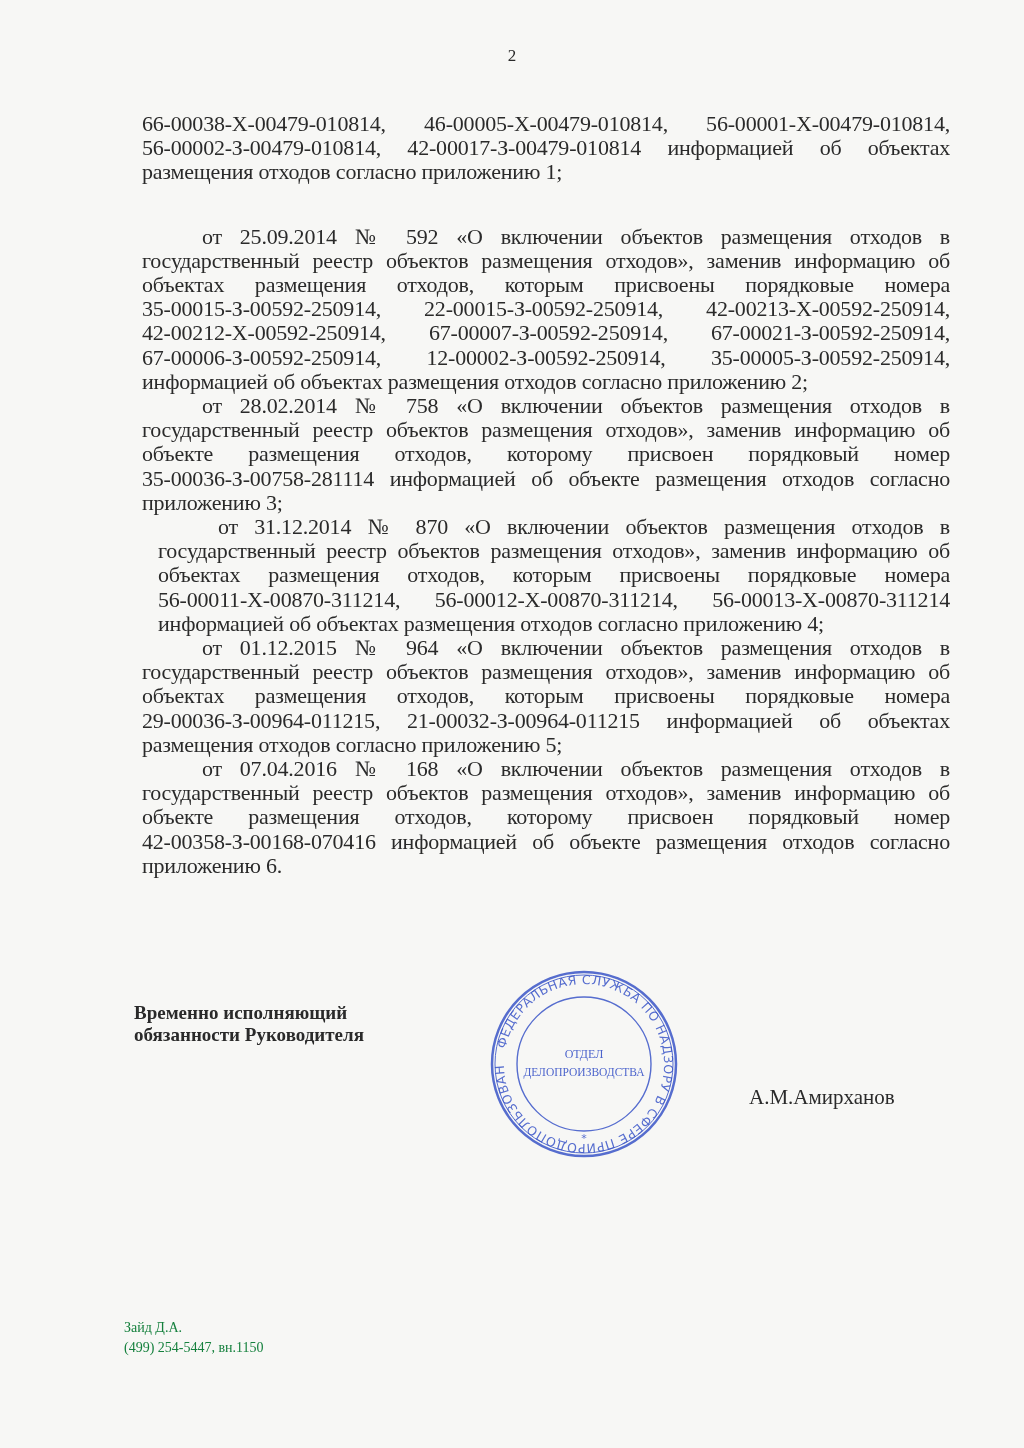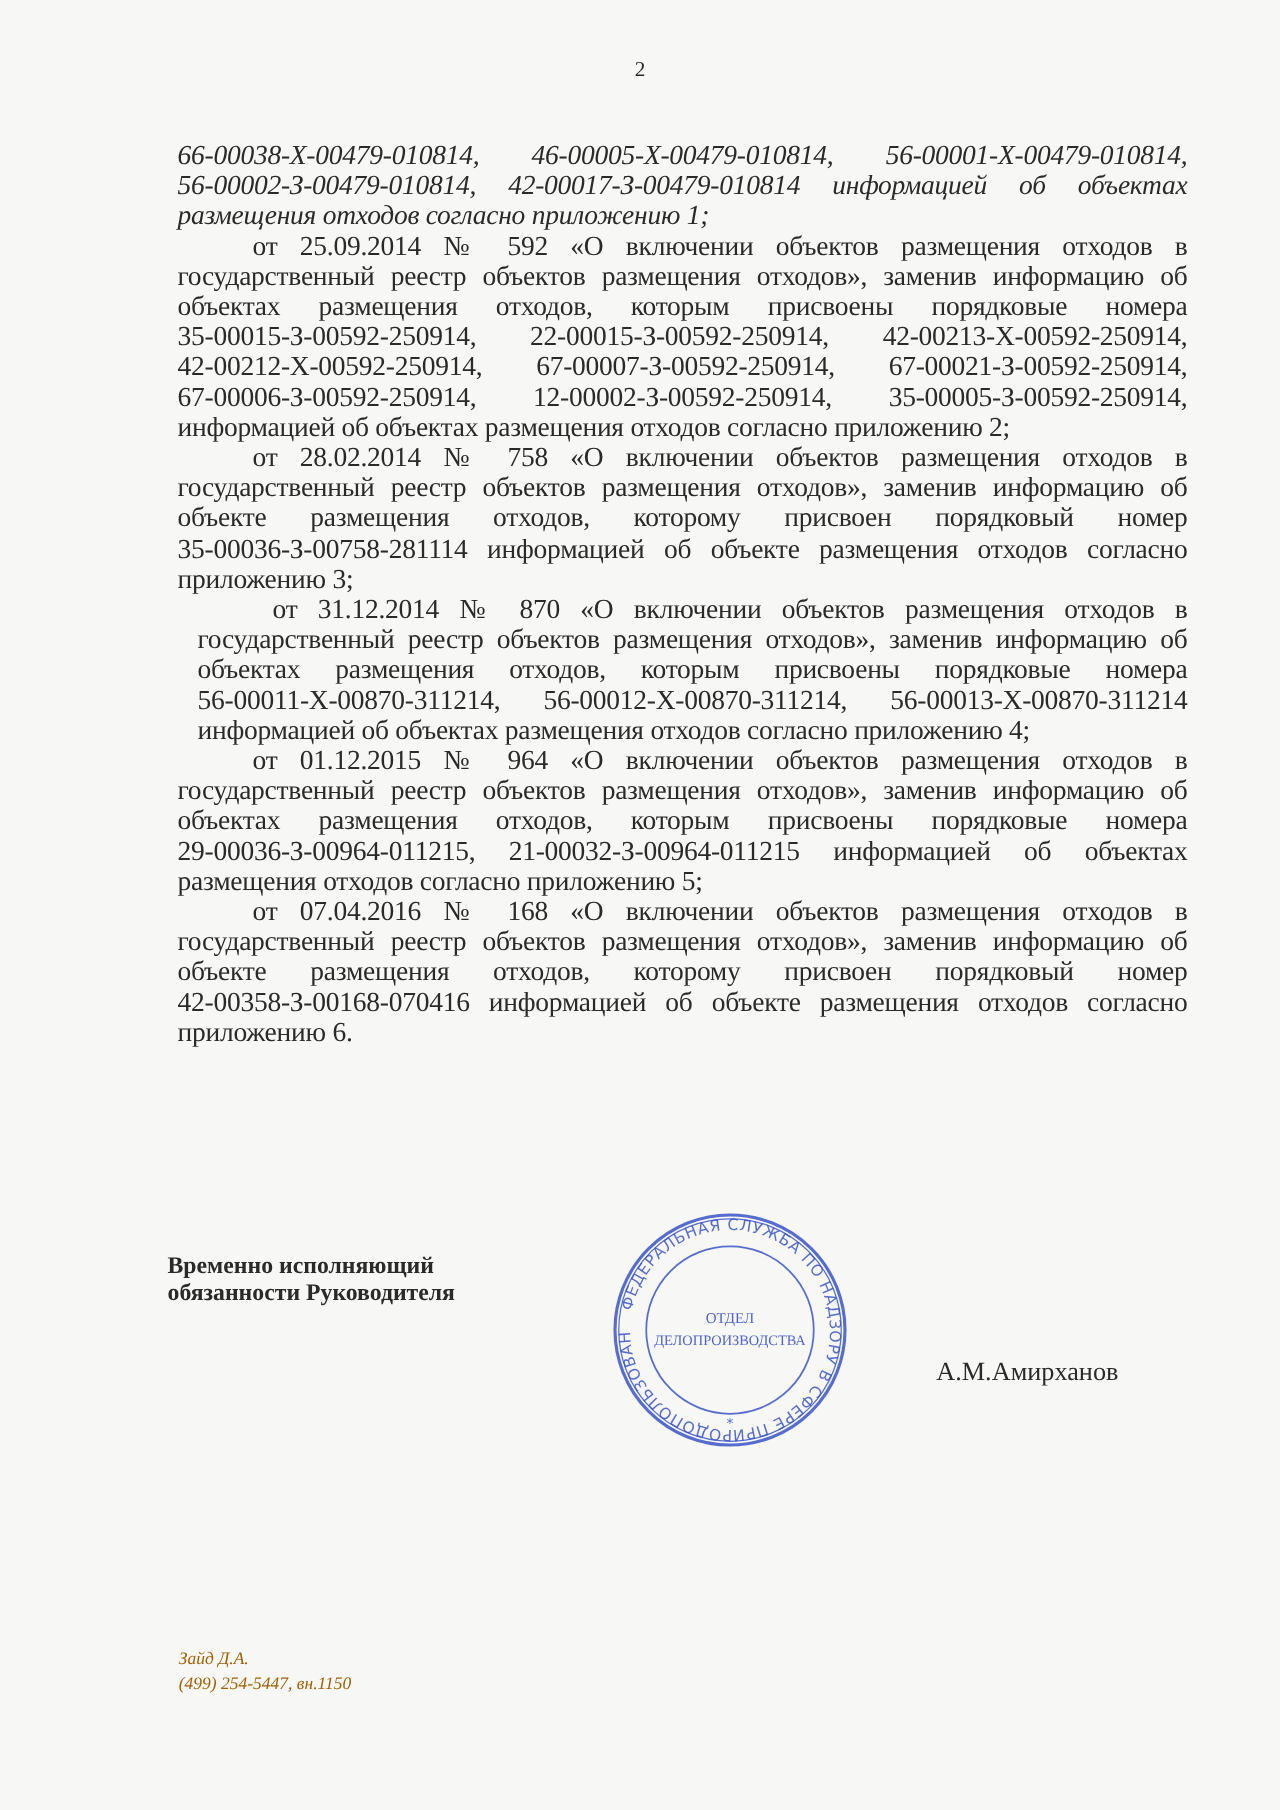--- a/index.html
+++ b/index.html
@@ -9,35 +9,35 @@
   }
   .page-num { position:absolute; top:46px; left:0; width:1024px; text-align:center; font-size:17px; }
   .body-text { position:absolute; left:142px; width:808px; top:112px; font-size:22px; line-height:24.2px; letter-spacing:-0.2px; }
   .para { text-align:justify; text-align-last:left; margin:0; }
   .para.indent { text-indent:60px; }
   .line { display:block; text-align:justify; text-align-last:justify; white-space:nowrap; }
   .line.last { text-align-last:left; }
   .sig-left { position:absolute; left:134px; top:1002px; font-size:19px; line-height:22px;font-weight:bold; }
   .sig-right { position:absolute; left:749px; top:1085px; font-size:21px; }
   .stamp { position:absolute; left:478px; top:970px; width:212px; height:188px; }
-  .footer { position:absolute; left:143px; top:1318px; font-size:14px; line-height:20px; color:#a16207;font-style:italic; }
+  .footer { position:absolute; left:124px; top:1318px; font-size:14px; line-height:20px; color:#15803d; }
 </style>
 </head>
 <body>
 
 <div class="page-num">2</div>
 
 <div class="body-text">
-  <p class="para" style="text-indent: 0px; font-style: italic;">
+  <p class="para" style="text-indent: 0px;">
       <span class="line">66-00038-Х-00479-010814, 46-00005-Х-00479-010814, 56-00001-Х-00479-010814,</span>
       <span class="line">56-00002-З-00479-010814, 42-00017-З-00479-010814 информацией об объектах</span>
       <span class="line last">размещения отходов согласно приложению 1;</span>
     </p>
   <p class="para indent" style="text-indent: 0px;">
-      <span class="line" style="padding-left: 60px;">от 25.09.2014 № 592 «О включении объектов размещения отходов в</span>
+      <span class="line" style="padding-left: 60px; margin-top: 40px;">от 25.09.2014 № 592 «О включении объектов размещения отходов в</span>
       <span class="line">государственный реестр объектов размещения отходов», заменив информацию об</span>
       <span class="line">объектах размещения отходов, которым присвоены порядковые номера</span>
       <span class="line">35-00015-З-00592-250914, 22-00015-З-00592-250914, 42-00213-Х-00592-250914,</span>
       <span class="line">42-00212-Х-00592-250914, 67-00007-З-00592-250914, 67-00021-З-00592-250914,</span>
       <span class="line">67-00006-З-00592-250914, 12-00002-З-00592-250914, 35-00005-З-00592-250914,</span>
       <span class="line last">информацией об объектах размещения отходов согласно приложению 2;</span>
     </p>
   <p class="para indent" style="text-indent: 0px;">
       <span class="line" style="padding-left: 60px;">от 28.02.2014 № 758 «О включении объектов размещения отходов в</span>
       <span class="line">государственный реестр объектов размещения отходов», заменив информацию об</span>

